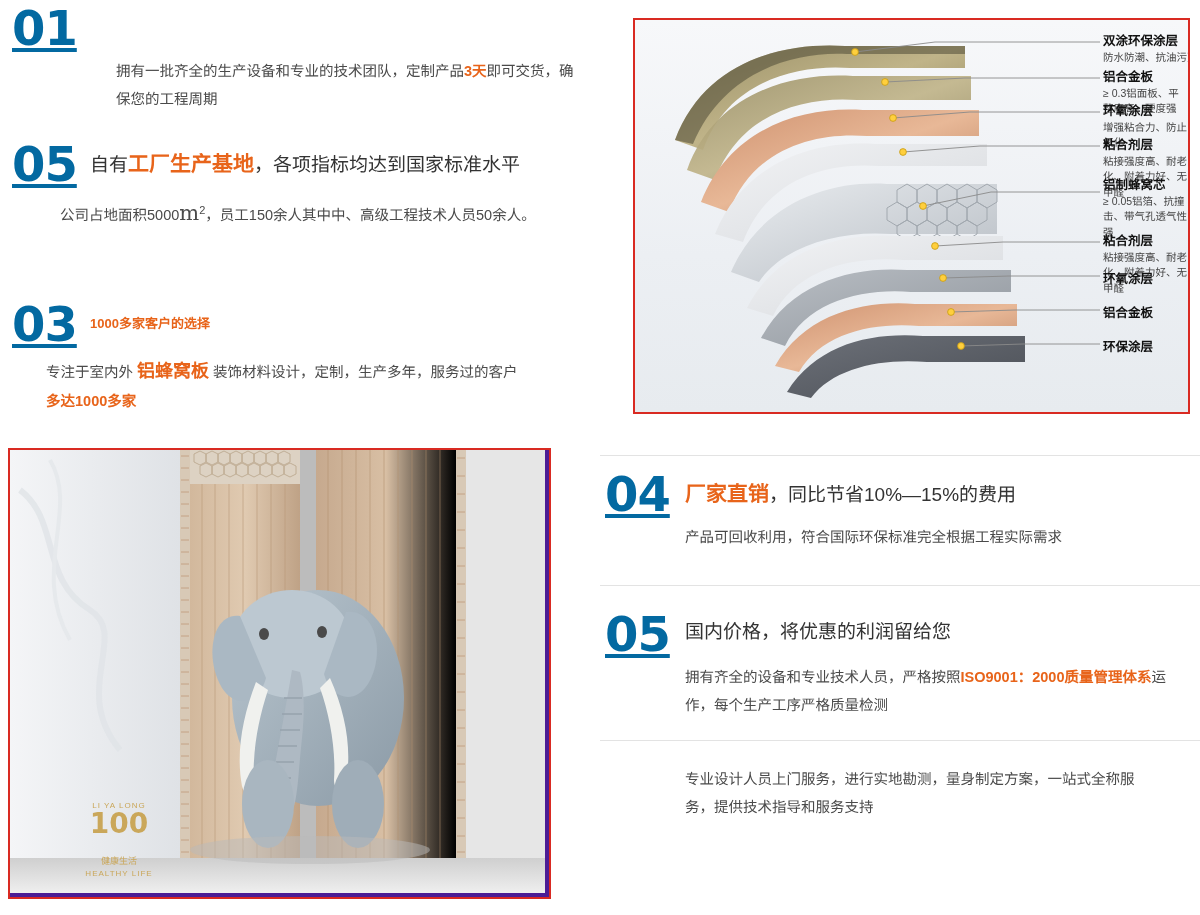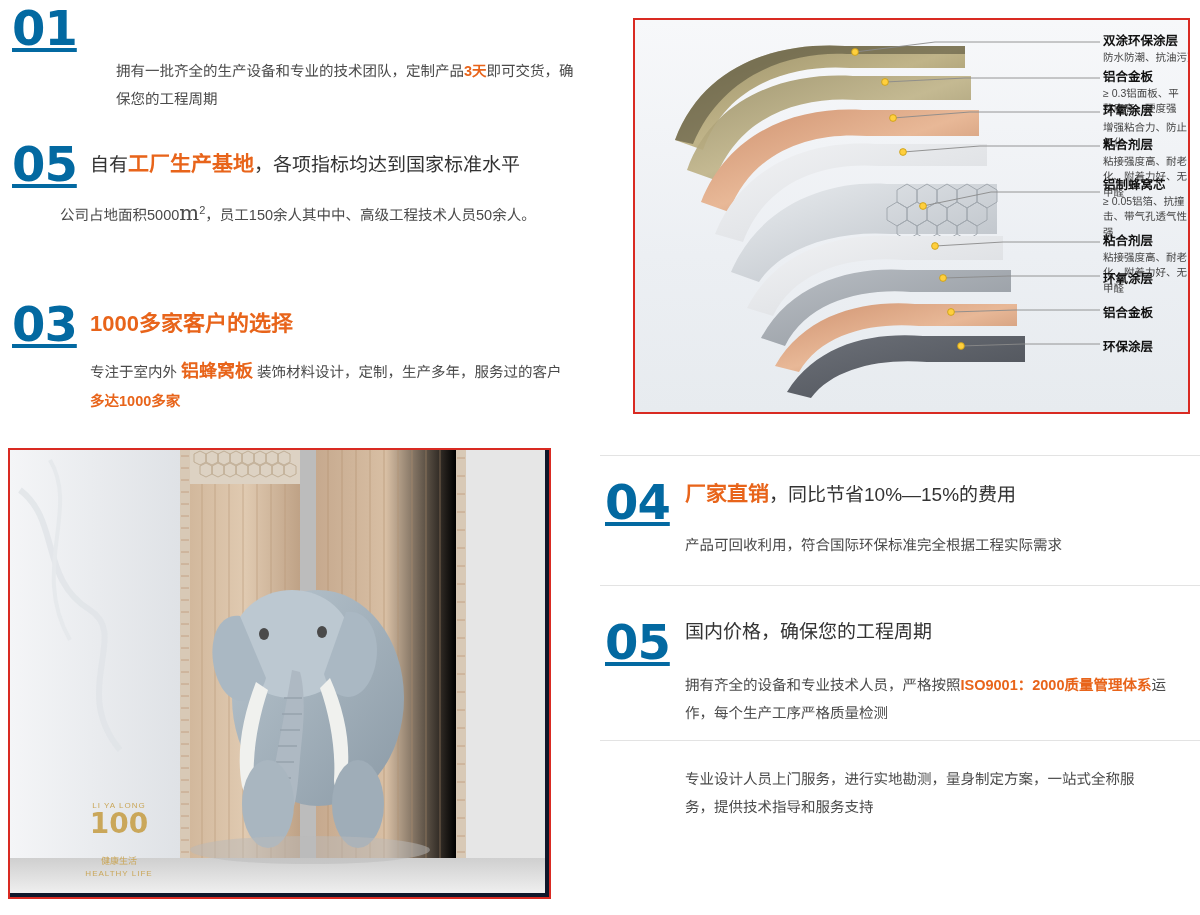--- a/index.html
+++ b/index.html
@@ -41,21 +41,21 @@
   .row .head{
     font-size:19px;color:#333;padding-top:10px;line-height:1.3;
   }
   .row .head .big{font-size:21px;}
   .desc{
     font-size:14.5px;color:#4a4a4a;line-height:1.9;
     margin-top:6px;
   }
   .item01 .desc{margin-left:104px;width:470px;}
   .item02 .desc{margin-left:48px;width:500px;}
-  .item03 .desc{margin-left:78px;width:505px;}
+  .item03 .desc{margin-left:34px;width:505px;}
 
   .sup{font-size:11px;vertical-align:super;}
   .mono-m{font-family:"DejaVu Serif",serif;font-size:21px;}
 
   
   .struct-box{
     position:absolute;left:633px;top:18px;width:553px;height:392px;
     border:2px solid #d92a22;
     background:linear-gradient(180deg,#f7f8fa 0%,#eceff3 60%,#e7ebef 100%);
     overflow:hidden;
@@ -68,37 +68,37 @@
     font-family:"Liberation Sans",sans-serif;
   }
   .lbl .t{font-weight:bold;font-size:12.5px;color:#111;display:block;}
   .lbl .s{font-size:10.5px;color:#444;display:block;}
 
   
   .photo-box{
     position:absolute;left:8px;top:448px;width:539px;height:447px;
     border:2px solid #d92a22;
     overflow:hidden;
-    background:#0f172a;
+    background:#4c1d95;
   }
   .badge{
     position:absolute;left:55px;bottom:20px;width:108px;height:78px;
     color:#caa75a;text-align:center;
   }
   .badge .b100{font-size:28px;font-weight:bold;line-height:1;font-family:"DejaVu Sans",sans-serif;}
   .badge .bt{font-size:8px;letter-spacing:1px;margin-top:2px;}
   .badge .bs{font-size:9px;margin-top:16px;}
 
   
   .right-col{position:absolute;left:600px;top:455px;width:600px;height:450px;}
   .ritem{position:absolute;}
   .ritem04{left:5px;top:15px;width:570px;}
   .ritem05{left:5px;top:155px;width:570px;}
   .ritem06{left:5px;top:305px;width:570px;}
-  .ritem .row .num{width:80px;flex:0 0 80px;margin-top:8px;}
+  .ritem .row .num{width:80px;flex:0 0 80px;}
   .ritem .desc{margin-left:80px;width:490px;}
 
   .sep{
     position:absolute;left:0;height:1px;background:#e3e3e3;width:600px;
   }
 </style>
 </head>
 <body>
 
 <div class="page">
@@ -123,21 +123,21 @@
       </div>
       <div class="desc">
         <span>公司占地面积5000</span><span class="mono-m">m</span><span class="sup">2</span><span>，员工150余人其中中、高级工程技术人员50余人。</span>
       </div>
     </div>
 
     <div class="item item03">
       <div class="row">
         <div class="num">03</div>
         <div class="head">
-          <span class="hl-orange" style="font-size:22px;">1000多家客户的选择</span>
+          <span class="hl-orange" style="font-size:13px;">1000多家客户的选择</span>
         </div>
       </div>
       <div class="desc">
         <span>专注于室内外 </span><span class="hl-orange" style="font-size:18px;">铝蜂窝板</span><span> 装饰材料设计，定制，生产多年，服务过的客户</span><br><span class="hl-orange">多达1000多家</span>
       </div>
     </div>
   </div>
 
   <div class="struct-box">
     <svg class="struct-svg" width="553" height="392" viewBox="0 0 553 392">
@@ -392,21 +392,21 @@
         </div>
       </div>
       <div class="desc">产品可回收利用，符合国际环保标准完全根据工程实际需求</div>
     </div>
 
     <div class="sep" style="top:130px;"></div>
 
     <div class="ritem ritem05">
       <div class="row">
         <div class="num">05</div>
-        <div class="head">国内价格，确保您的工程周期</div>
+        <div class="head">国内价格，将优惠的利润留给您</div>
       </div>
       <div class="desc">
         <span>拥有齐全的设备和专业技术人员，严格按照</span><span class="hl-orange">ISO9001：2000质量管理体系</span><span>运作，每个生产工序严格质量检测</span>
       </div>
     </div>
 
     <div class="sep" style="top:285px;"></div>
 
     <div class="ritem ritem06">
       <div class="desc">

